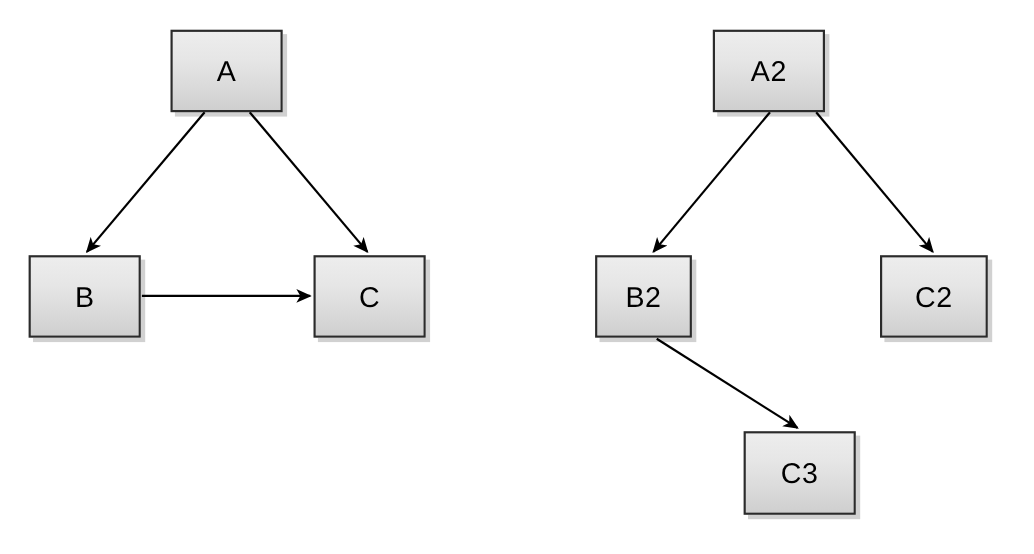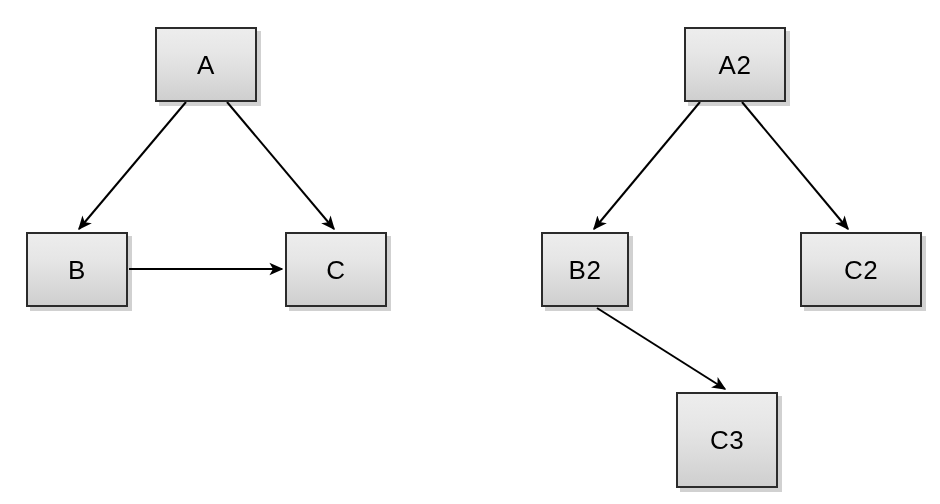--- a/index.html
+++ b/index.html
@@ -74,27 +74,27 @@
   <div id="nodes">
       <div class="node" style="left: 155px; top: 27px; width: 102px; height: 75px;">
         <span class="node-label">A</span>
       </div>
       <div class="node" style="left: 26px; top: 232px; width: 102px; height: 75px;">
         <span class="node-label">B</span>
       </div>
       <div class="node" style="left: 285px; top: 232px; width: 102px; height: 75px;">
         <span class="node-label">C</span>
       </div>
-      <div class="node" style="left: 684px; top: 27px; width: 102px; height: 75px;">
+      <div class="node" style="left: 648px; top: 27px; width: 102px; height: 75px;">
         <span class="node-label">A2</span>
       </div>
       <div class="node" style="left: 541px; top: 232px; width: 88px; height: 75px;">
         <span class="node-label">B2</span>
       </div>
-      <div class="node" style="left: 800px; top: 232px; width: 122px; height: 75px;">
+      <div class="node" style="left: 800px; top: 232px; width: 98px; height: 75px;">
         <span class="node-label">C2</span>
       </div>
-      <div class="node" style="left: 676px; top: 392px; width: 102px; height: 96px; align-items: center;">
+      <div class="node" style="left: 676px; top: 392px; width: 102px; height: 76px; align-items: center;">
         <span class="node-label">C3</span>
       </div>
     </div>
 
 </div>
 
 </body></html>

